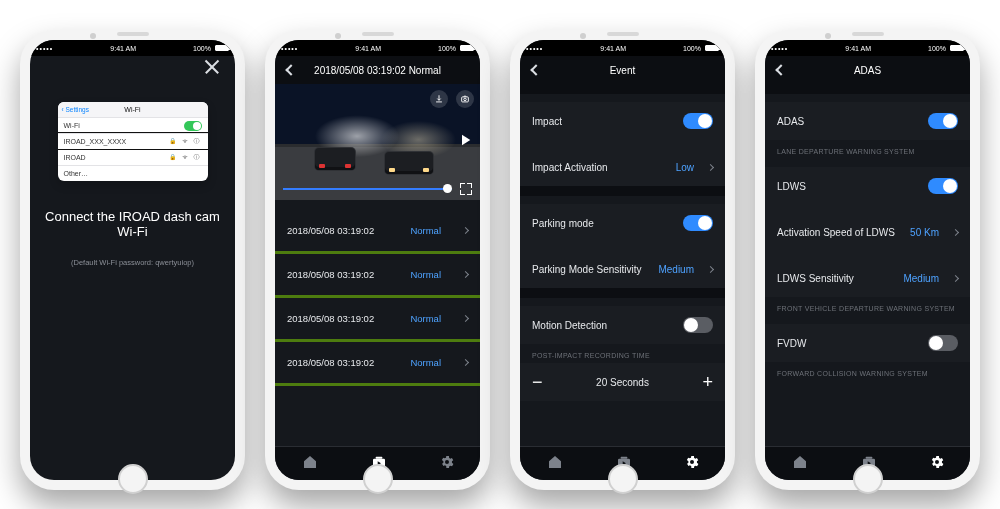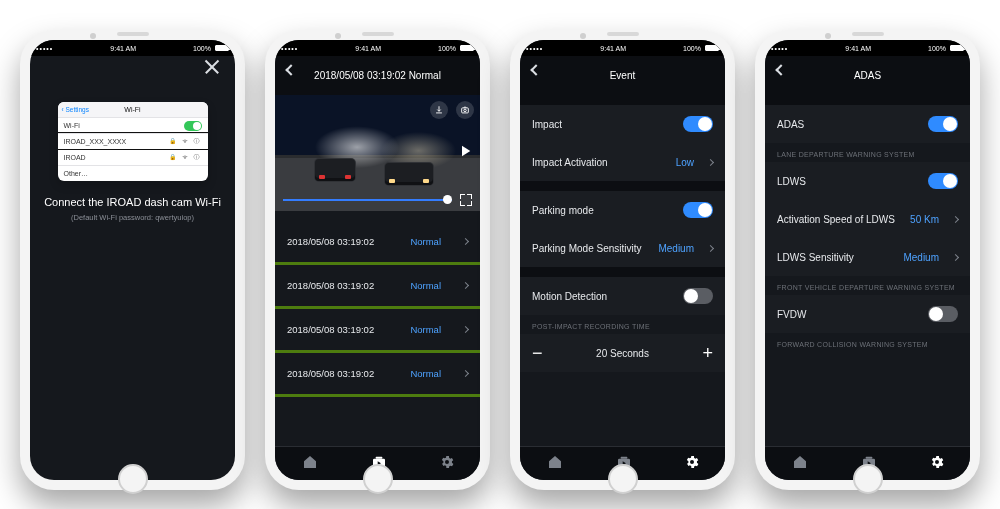--- a/index.html
+++ b/index.html
@@ -78,21 +78,21 @@
   }
   .status-bar .dots { letter-spacing: 1px; }
   .status-bar .sb-right { display:flex; gap:4px; align-items:center; }
   .battery {
     display:inline-block; width:14px; height:6px; border:0.5px solid #fff; border-radius:1px; position:relative;
   }
   .battery::after { content:""; position:absolute; right:-2px; top:1px; width:1px; height:3px; background:#fff;}
   .battery::before { content:""; position:absolute; left:0; top:0; height:100%; width:100%; background:#fff;}
   
   .nav {
-    height: 39px;
+    height: 28px;
     background: #0c0e12;
     display: flex;
     align-items: center;
     justify-content: center;
     position: relative;
     font-size: 10px;
     color: #fff;
   }
   .nav .back {
     position: absolute; left: 6px; top: 4px;
@@ -135,22 +135,22 @@
     justify-content:space-between;
   }
   .mrow.sel { outline:1.6px solid #111; position:relative; z-index:2; background:#fff;}
   .mrow.sel::before {
     content:"✓"; position:absolute; left:-12px; color:#fff; font-size:8px;
   }
   .mtoggle { width:18px; height:10px; background:#34c759; border-radius:5px; position:relative;}
   .mtoggle::after { content:""; position:absolute; right:1px; top:1px; width:8px; height:8px; background:#fff; border-radius:50%;}
   .micons { font-size:6px; color:#555; letter-spacing:2px;}
   .p1-text { text-align:center; padding: 0 14px; }
-  .p1-title { margin-top:15px; font-size:11px; color:#fff;}
-  .p1-sub { margin-top:5px; font-size:7.5px; color:#8b8f97;}
+  .p1-title { margin-top:28px; font-size:13px; color:#fff;}
+  .p1-sub { margin-top:19px; font-size:7.5px; color:#8b8f97;}
   .p1-desc { margin-top:10px; font-size:7.5px; color:#9da2aa; line-height:1.4;}
   .p1-btn {
     position:absolute; bottom:16px; left:12px; right:12px; height:32px;
     background:#2c3037; border-radius:16px; color:#e8eaee;
     display:flex; align-items:center; justify-content:center; font-size:10px;
   }
   
   .video-wrap { height:116px; background:#000; position:relative; overflow:hidden;}
   .road { position:absolute; inset:0; background:
     radial-gradient(60px 30px at 40% 45%, rgba(255,255,255,0.6), transparent 70%),
@@ -196,21 +196,21 @@
   
   .gear-svg { width:16px; height:16px; }
   
   .list { flex:1; overflow:hidden; }
   .sec-header {
     font-size:7px; letter-spacing:0.3px; color:#6d7178; text-transform:uppercase;
     padding:8px 12px 4px;
   }
   .srow {
     height:38px; display:flex; align-items:center; justify-content:space-between;
-    padding:0 12px; font-size:10px;
+    padding:0 12px; font-size:10px;margin-top:8px;
   }
   .srow + .srow { }
   .srow .val { color:#4ea2ff; display:flex; align-items:center; gap:14px;}
   .sep { height:10px; background:#0c0e12;}
   .block { background:#1a1d22; }
   .toggle {
     width:30px; height:16px; border-radius:9px; background:#5a5d63; position:relative; transition:.2s;
   }
   .toggle .k { position:absolute; top:1px; width:14px; height:14px; background:#fff; border-radius:50%; left:1px;}
   .toggle.on { background:#2f8bff;}

